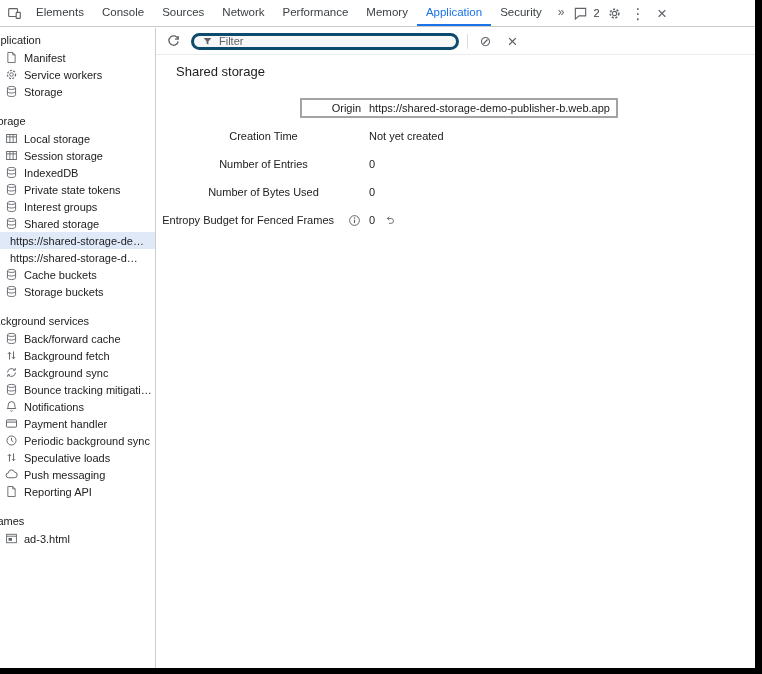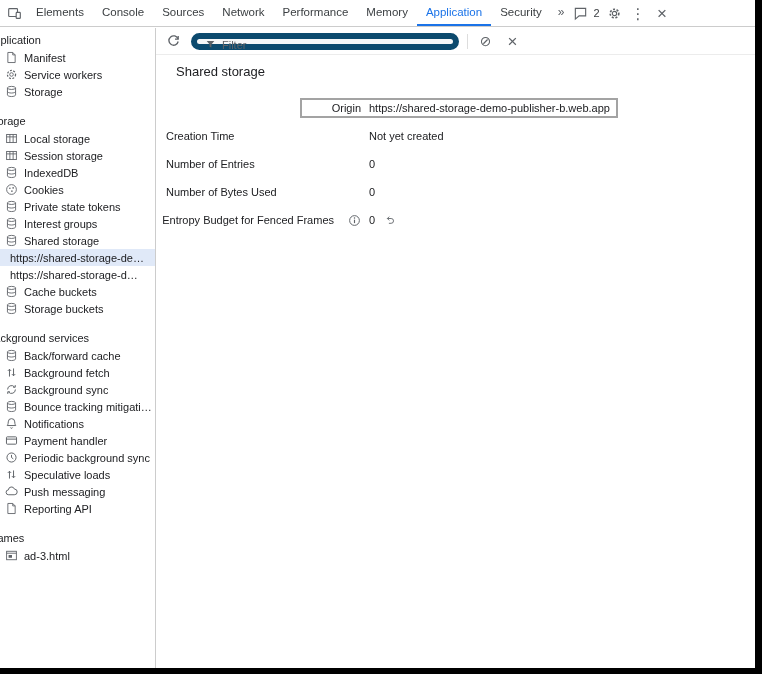--- a/index.html
+++ b/index.html
@@ -33,32 +33,32 @@
   .s-item .ic{flex:none;display:inline-flex;color:#5f6368}
   .s-item .ic svg{width:13px;height:13px;display:block}
   .s-label{overflow:hidden;text-overflow:ellipsis;white-space:nowrap}
   .s-item.child{padding-left:10px}
   .s-item.child .s-label{max-width:140px}
   .s-item.selected{background:#e0e9f8}
 
   
   .main{flex:1;position:relative;overflow:hidden}
   .toolbar{display:flex;align-items:center;height:27px;padding:0 8px;gap:8px;border-bottom:1px solid #ececec}
-  .filter-pill{display:flex;align-items:flex-start;gap:6px;width:268px;height:17px;border:6px solid #0c4a6e;border-radius:9px;background:#f6f7f8;padding:0 8px;cursor:text}
+  .filter-pill{display:flex;align-items:flex-end;gap:6px;width:268px;height:17px;border:3px solid #0c4a6e;border-radius:9px;background:#f6f7f8;padding:0 8px;cursor:text}
   .filter-pill .ic svg{width:11px;height:11px;display:block}
   .filter-input{border:none;outline:none;background:transparent;font-size:11px;flex:1;color:#202124;font-family:inherit;min-width:0}
   .filter-input::placeholder{color:#5f6368}
   .vsep{width:1px;height:15px;background:#ddd}
   .ic{color:#5f6368;display:inline-flex}
   .ic svg{width:13px;height:13px;display:block}
   .title{font-size:13px;font-weight:500;margin:9px 0 0 20px;color:#202124}
 
   .fields{margin-top:15px}
   .field-row{display:flex;align-items:center;height:28px;padding-left:10px}
-  .f-label{width:195px;text-align:left;flex:none;color:#202124}
+  .f-label{width:195px;text-align:center;flex:none;color:#202124}
   .f-label.with-icon{display:flex;justify-content:flex-end;align-items:center;gap:14px}
   .f-label.with-icon span{white-space:nowrap}
   .f-value{margin-left:8px;white-space:nowrap}
   .ic.reset{margin-left:9px;cursor:pointer}
   .ic.reset svg{width:12px;height:12px}
 
   .origin-box{display:flex;align-items:center;margin-left:134px;border:2px solid #a3a3a3;padding:2px 6px 2px 0}
   .f-label-in{width:59px;text-align:right;flex:none}
   .f-value-in{margin-left:8px;white-space:nowrap}
 
@@ -175,31 +175,20 @@
               <ellipse cx="8" cy="3.6" rx="5" ry="1.9"></ellipse>
               <path d="M3 3.6v8.6c0 1.1 2.2 2 5 2s5-.9 5-2V3.6"></path>
               <path d="M3 7.9c0 1.1 2.2 2 5 2s5-.9 5-2"></path>
             </svg>
           </span>
         <span class="s-label">IndexedDB</span>
       </div>
       <div class="s-item">
         <span class="ic">
             <svg viewBox="0 0 16 16" fill="none" stroke="currentColor" stroke-width="1.1">
-              <circle cx="8" cy="8" r="6"></circle>
-              <circle cx="6" cy="6.5" r="1" fill="currentColor" stroke="none"></circle>
-              <circle cx="10" cy="6" r="1" fill="currentColor" stroke="none"></circle>
-              <circle cx="8.5" cy="10" r="1" fill="currentColor" stroke="none"></circle>
-            </svg>
-          </span>
-        <span class="s-label">Cookies</span>
-      </div>
-      <div class="s-item">
-        <span class="ic">
-            <svg viewBox="0 0 16 16" fill="none" stroke="currentColor" stroke-width="1.1">
               <ellipse cx="8" cy="3.6" rx="5" ry="1.9"></ellipse>
               <path d="M3 3.6v8.6c0 1.1 2.2 2 5 2s5-.9 5-2V3.6"></path>
               <path d="M3 7.9c0 1.1 2.2 2 5 2s5-.9 5-2"></path>
             </svg>
           </span>
         <span class="s-label">Private state tokens</span>
       </div>
       <div class="s-item">
         <span class="ic">
             <svg viewBox="0 0 16 16" fill="none" stroke="currentColor" stroke-width="1.1">

